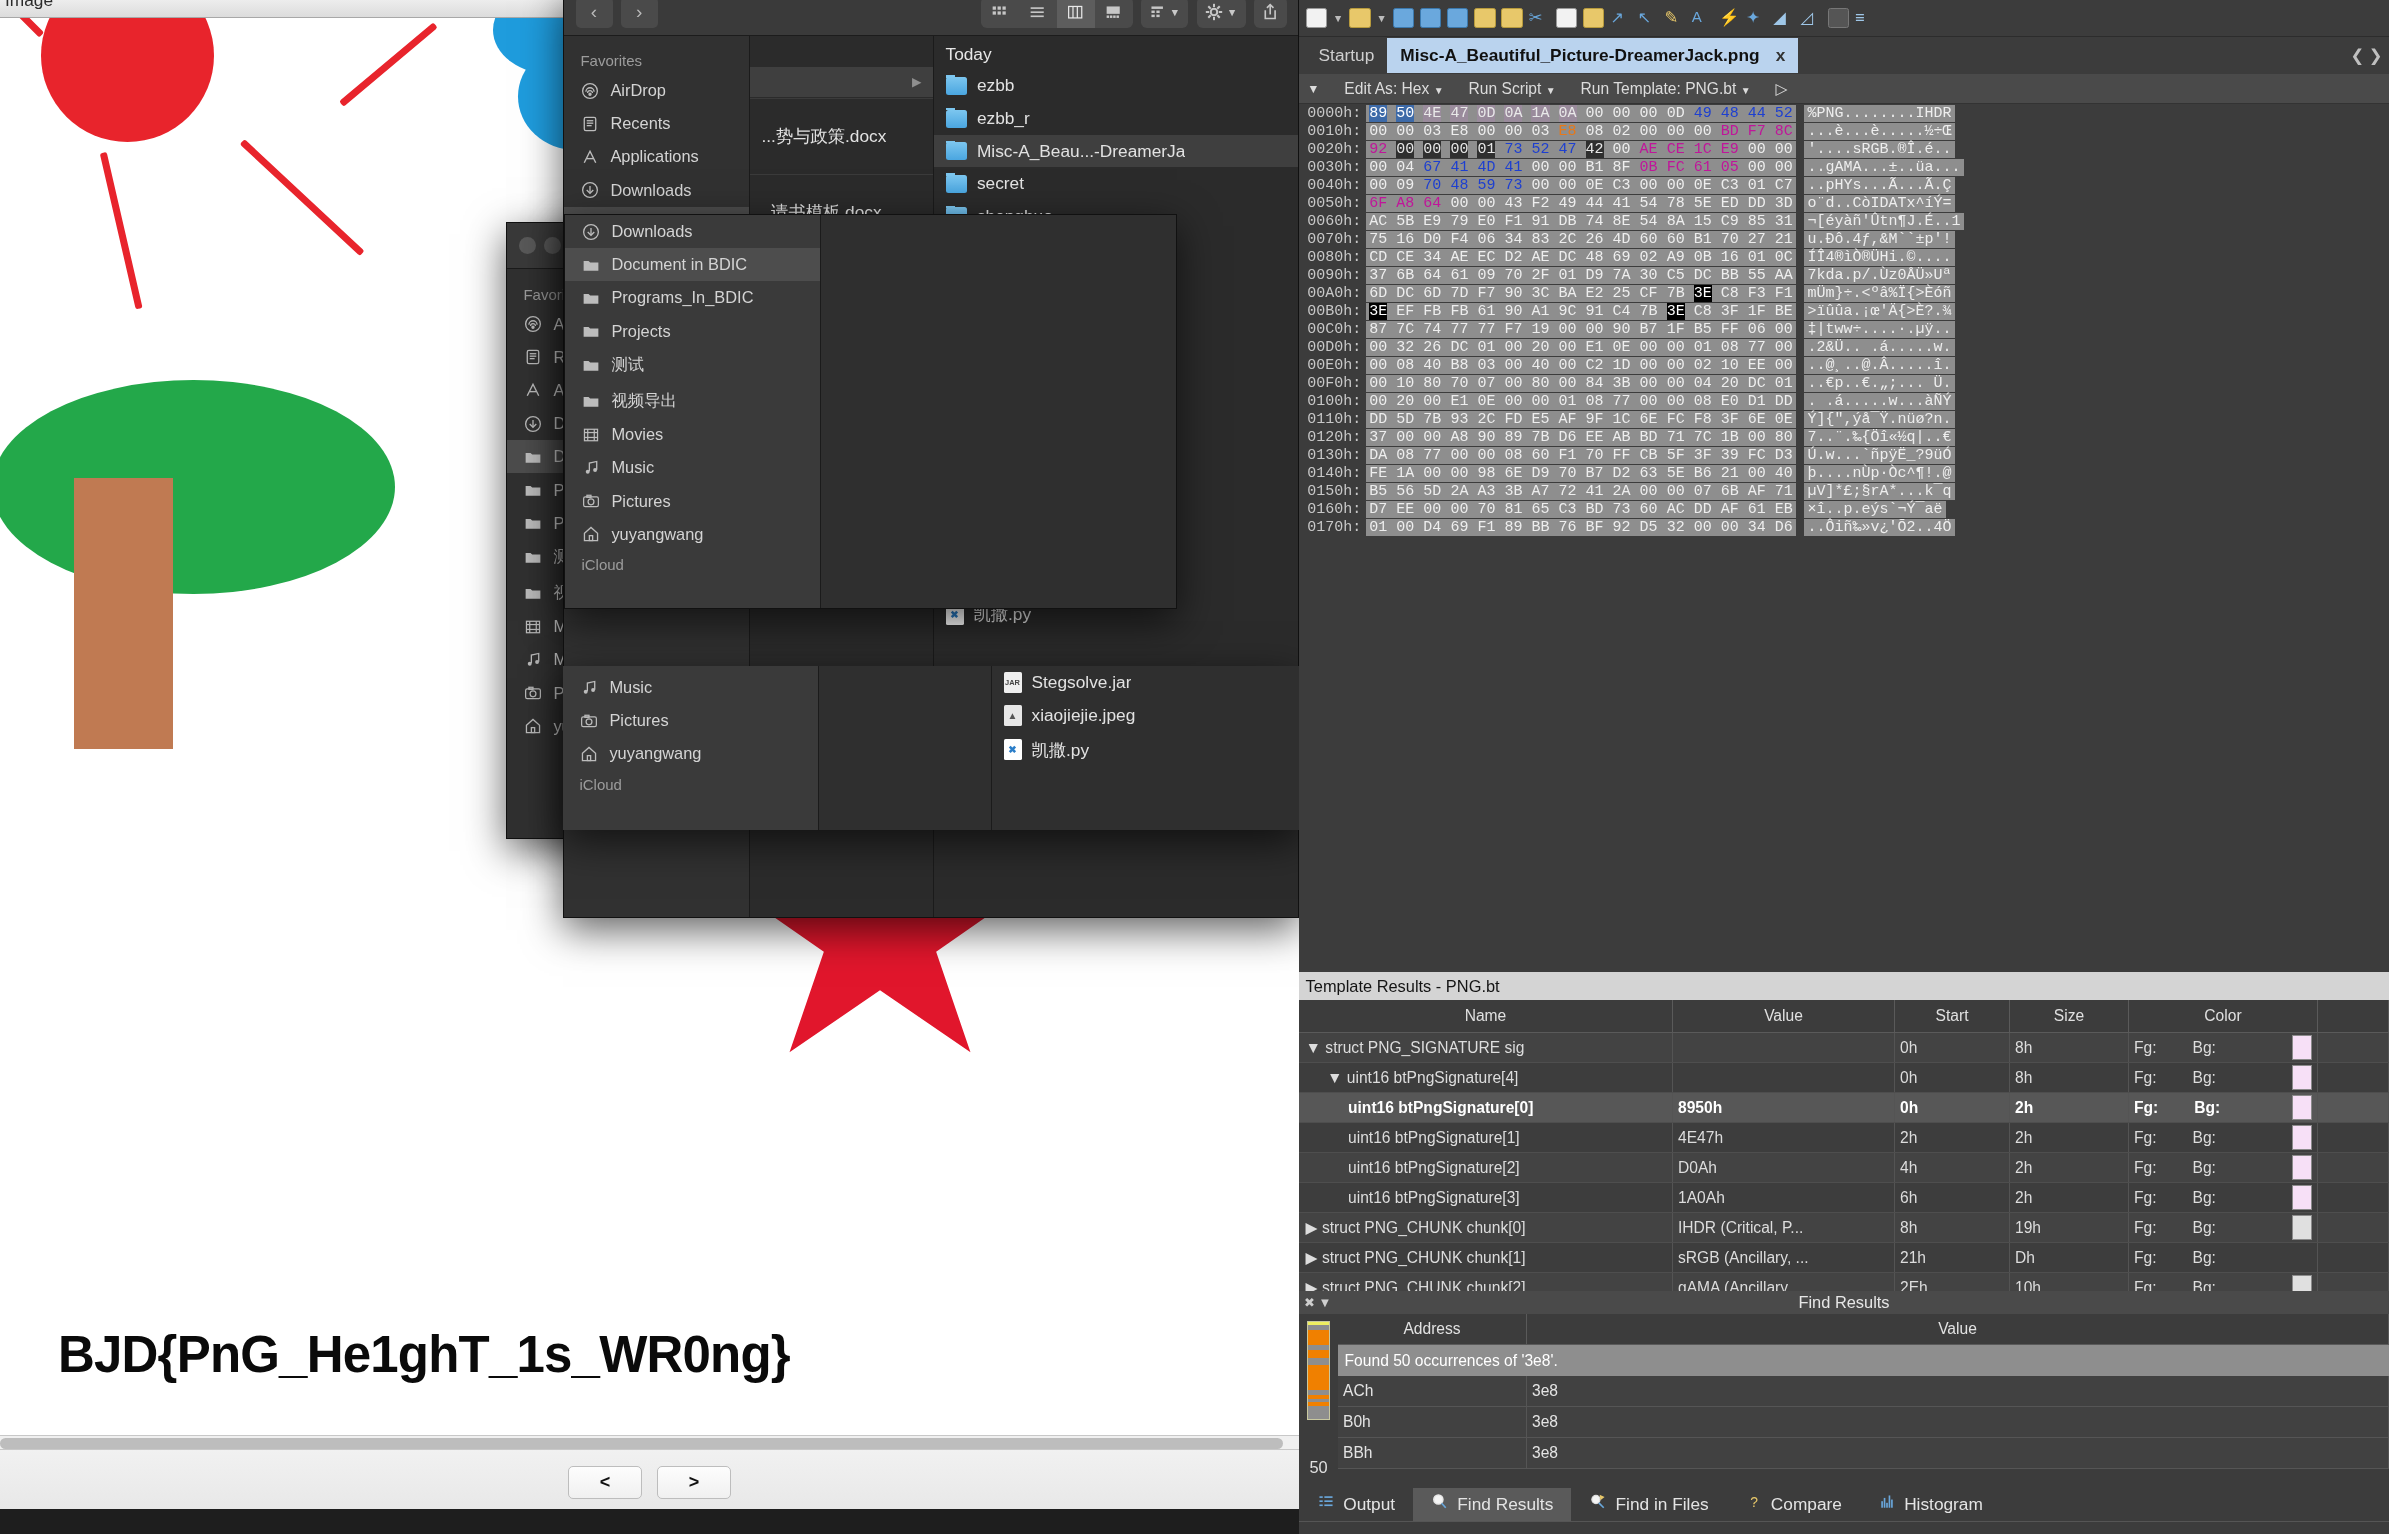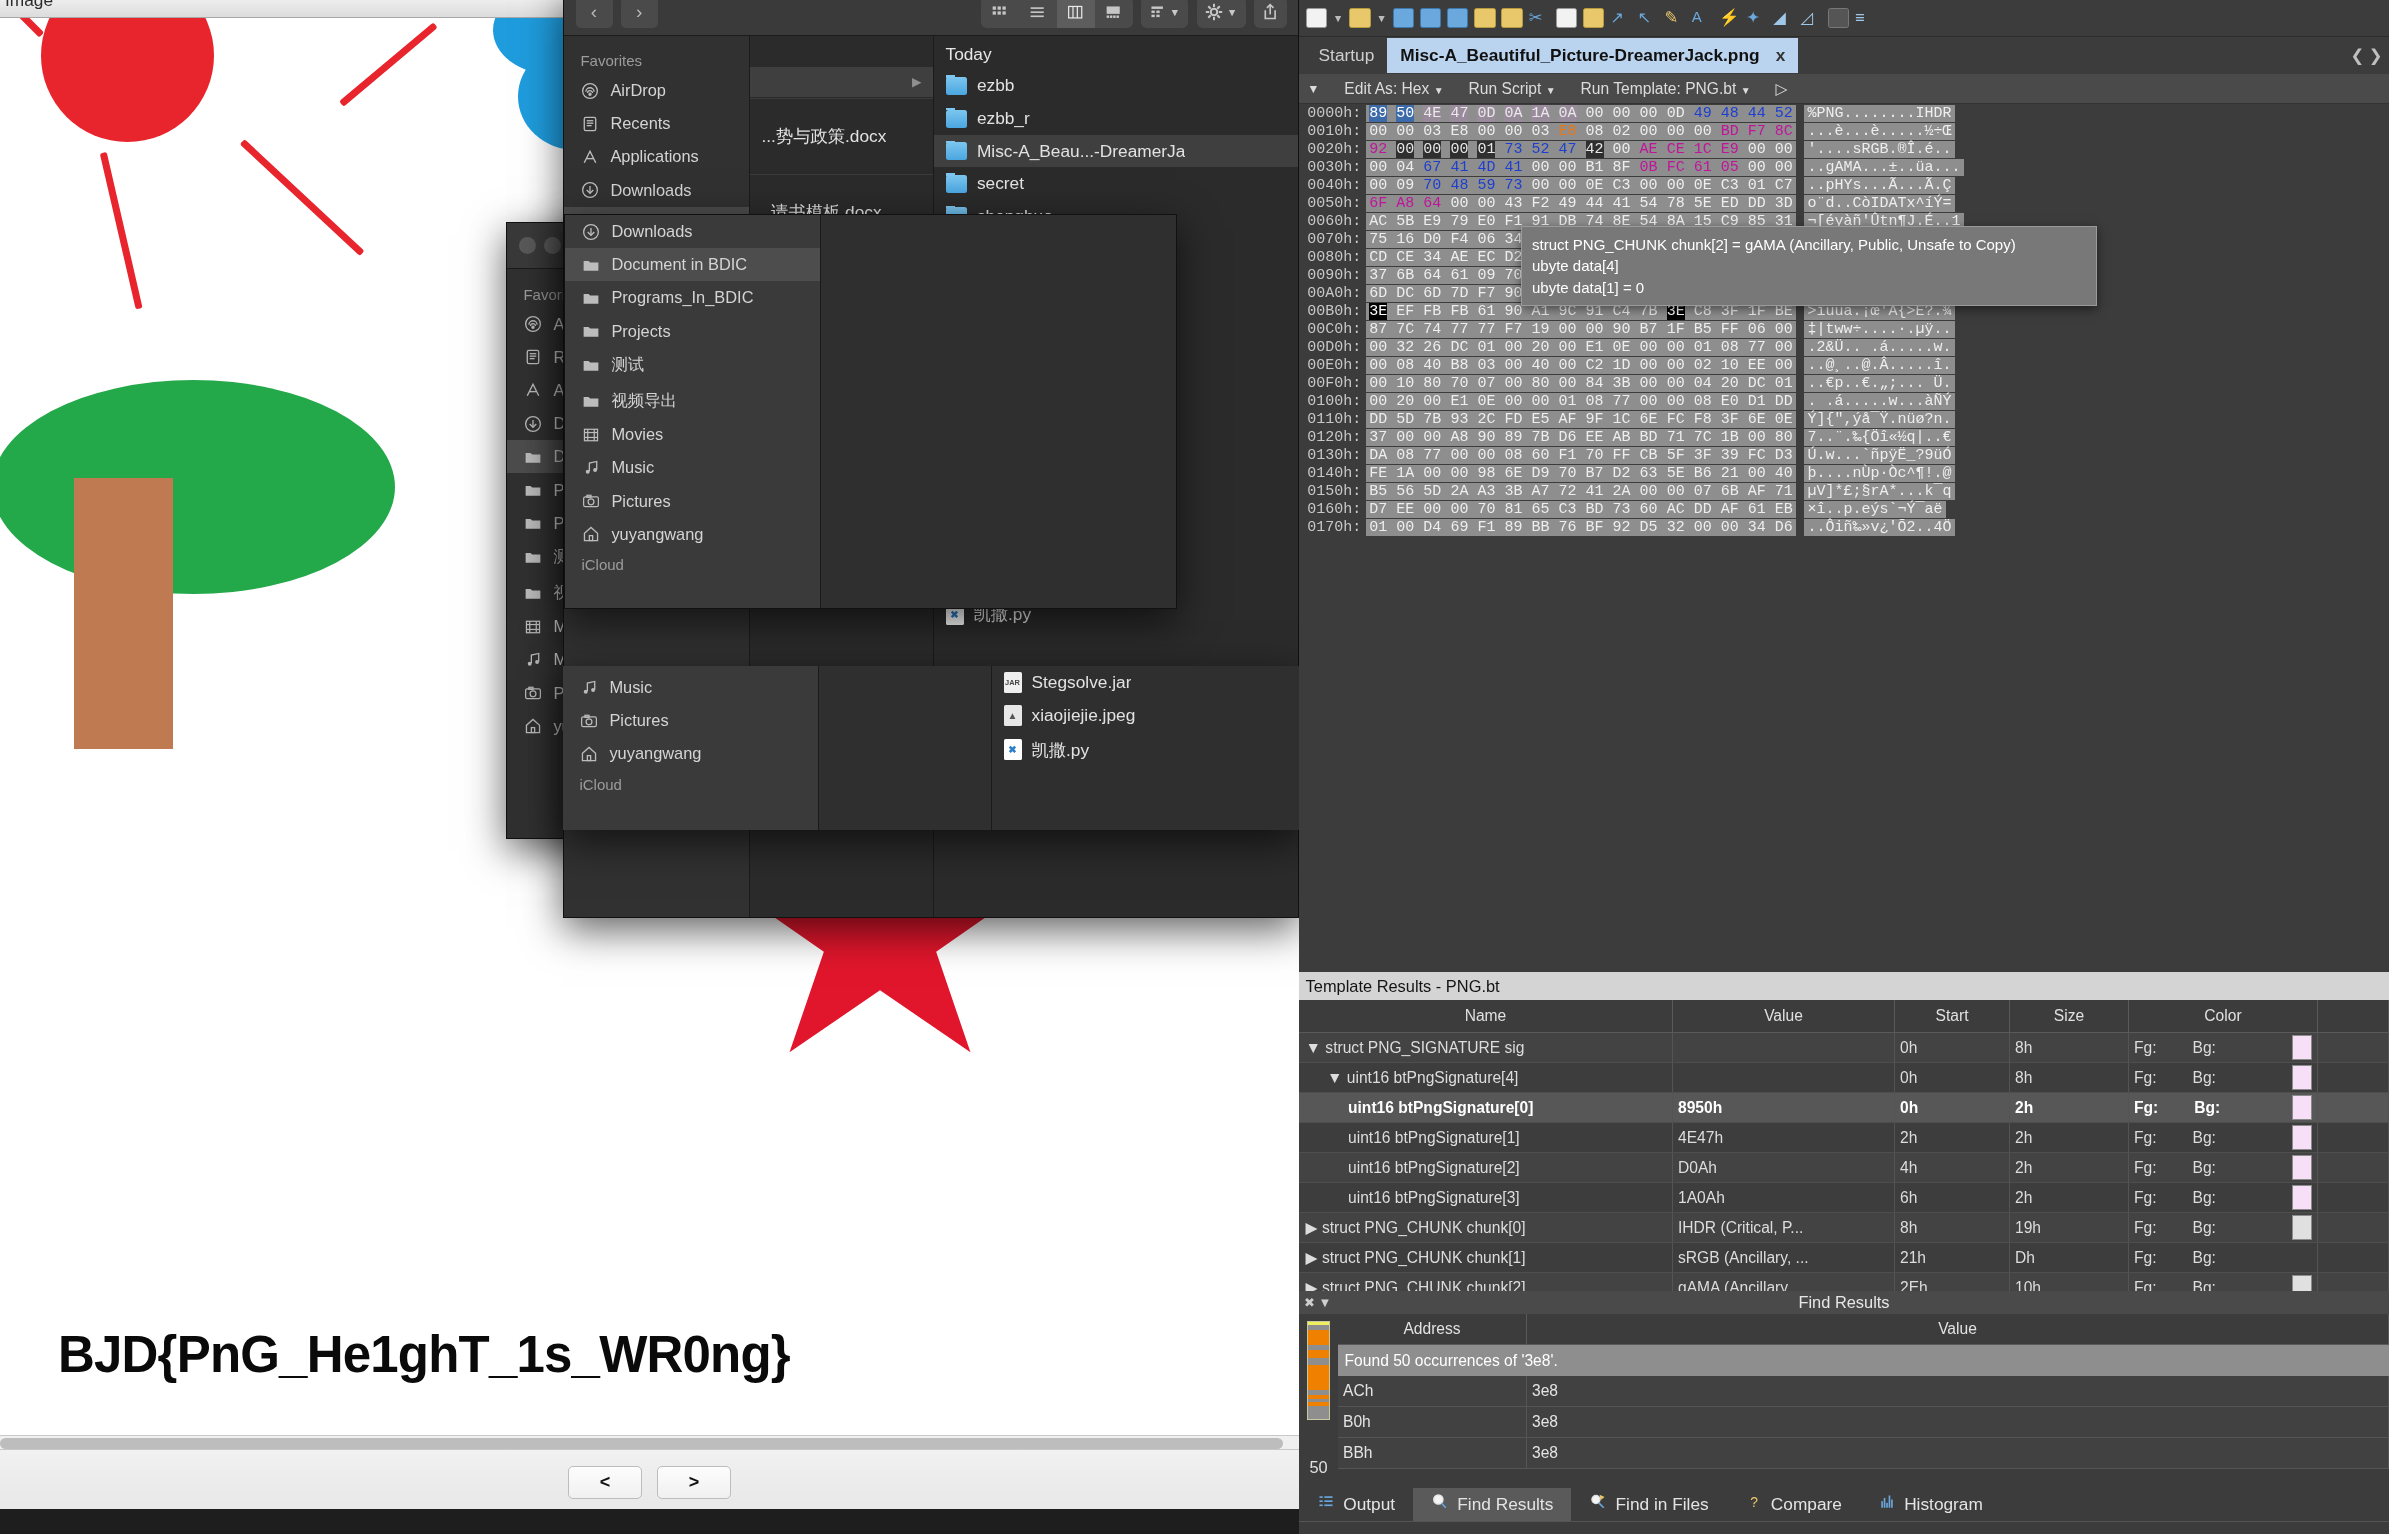--- a/index.html
+++ b/index.html
@@ -992,25 +992,20 @@
           <div class="hexrow"><span class="addr">00F0h:</span><span class="hexcells"><span class="">00</span> <span class="">10</span> <span class="">80</span> <span class="">70</span> <span class="">07</span> <span class="">00</span> <span class="">80</span> <span class="">00</span> <span class="">84</span> <span class="">3B</span> <span class="">00</span> <span class="">00</span> <span class="">04</span> <span class="">20</span> <span class="">DC</span> <span class="">01</span></span><span class="ascii">..€p..€.„;... Ü.</span></div>
           <div class="hexrow"><span class="addr">0100h:</span><span class="hexcells"><span class="">00</span> <span class="">20</span> <span class="">00</span> <span class="">E1</span> <span class="">0E</span> <span class="">00</span> <span class="">00</span> <span class="">01</span> <span class="">08</span> <span class="">77</span> <span class="">00</span> <span class="">00</span> <span class="">08</span> <span class="">E0</span> <span class="">D1</span> <span class="">DD</span></span><span class="ascii">. .á.....w...àÑÝ</span></div>
           <div class="hexrow"><span class="addr">0110h:</span><span class="hexcells"><span class="">DD</span> <span class="">5D</span> <span class="">7B</span> <span class="">93</span> <span class="">2C</span> <span class="">FD</span> <span class="">E5</span> <span class="">AF</span> <span class="">9F</span> <span class="">1C</span> <span class="">6E</span> <span class="">FC</span> <span class="">F8</span> <span class="">3F</span> <span class="">6E</span> <span class="">0E</span></span><span class="ascii">Ý]{",ýå¯Ÿ.nüø?n.</span></div>
           <div class="hexrow"><span class="addr">0120h:</span><span class="hexcells"><span class="">37</span> <span class="">00</span> <span class="">00</span> <span class="">A8</span> <span class="">90</span> <span class="">89</span> <span class="">7B</span> <span class="">D6</span> <span class="">EE</span> <span class="">AB</span> <span class="">BD</span> <span class="">71</span> <span class="">7C</span> <span class="">1B</span> <span class="">00</span> <span class="">80</span></span><span class="ascii">7..¨.‰{Öî«½q|..€</span></div>
           <div class="hexrow"><span class="addr">0130h:</span><span class="hexcells"><span class="">DA</span> <span class="">08</span> <span class="">77</span> <span class="">00</span> <span class="">00</span> <span class="">08</span> <span class="">60</span> <span class="">F1</span> <span class="">70</span> <span class="">FF</span> <span class="">CB</span> <span class="">5F</span> <span class="">3F</span> <span class="">39</span> <span class="">FC</span> <span class="">D3</span></span><span class="ascii">Ú.w...`ñpÿË_?9üÓ</span></div>
           <div class="hexrow"><span class="addr">0140h:</span><span class="hexcells"><span class="">FE</span> <span class="">1A</span> <span class="">00</span> <span class="">00</span> <span class="">98</span> <span class="">6E</span> <span class="">D9</span> <span class="">70</span> <span class="">B7</span> <span class="">D2</span> <span class="">63</span> <span class="">5E</span> <span class="">B6</span> <span class="">21</span> <span class="">00</span> <span class="">40</span></span><span class="ascii">þ....nÙp·Òc^¶!.@</span></div>
           <div class="hexrow"><span class="addr">0150h:</span><span class="hexcells"><span class="">B5</span> <span class="">56</span> <span class="">5D</span> <span class="">2A</span> <span class="">A3</span> <span class="">3B</span> <span class="">A7</span> <span class="">72</span> <span class="">41</span> <span class="">2A</span> <span class="">00</span> <span class="">00</span> <span class="">07</span> <span class="">6B</span> <span class="">AF</span> <span class="">71</span></span><span class="ascii">µV]*£;§rA*...k¯q</span></div>
           <div class="hexrow"><span class="addr">0160h:</span><span class="hexcells"><span class="">D7</span> <span class="">EE</span> <span class="">00</span> <span class="">00</span> <span class="">70</span> <span class="">81</span> <span class="">65</span> <span class="">C3</span> <span class="">BD</span> <span class="">73</span> <span class="">60</span> <span class="">AC</span> <span class="">DD</span> <span class="">AF</span> <span class="">61</span> <span class="">EB</span></span><span class="ascii">×î..p.eýs`¬Ý¯aë</span></div>
           <div class="hexrow"><span class="addr">0170h:</span><span class="hexcells"><span class="">01</span> <span class="">00</span> <span class="">D4</span> <span class="">69</span> <span class="">F1</span> <span class="">89</span> <span class="">BB</span> <span class="">76</span> <span class="">BF</span> <span class="">92</span> <span class="">D5</span> <span class="">32</span> <span class="">00</span> <span class="">00</span> <span class="">34</span> <span class="">D6</span></span><span class="ascii">..Ôiñ‰»v¿'Õ2..4Ö</span></div>
         </div>
-      <div class="tooltip" style="left:222px; top:122px; width:576px;">
-        <div>struct PNG_CHUNK chunk[2] = gAMA  (Ancillary, Public, Unsafe to Copy)</div>
-        <div>  ubyte data[4]</div>
-        <div>     ubyte data[1] = 0</div>
-      </div>
     </div>
 
     <div class="tmpl">
       <div class="tmpl-title">Template Results - PNG.bt</div>
       <div class="tmpl-th">
         <div class="c-name">Name</div>
         <div class="c-val">Value</div>
         <div class="c-start">Start</div>
         <div class="c-size">Size</div>
         <div class="c-color">Color</div>

